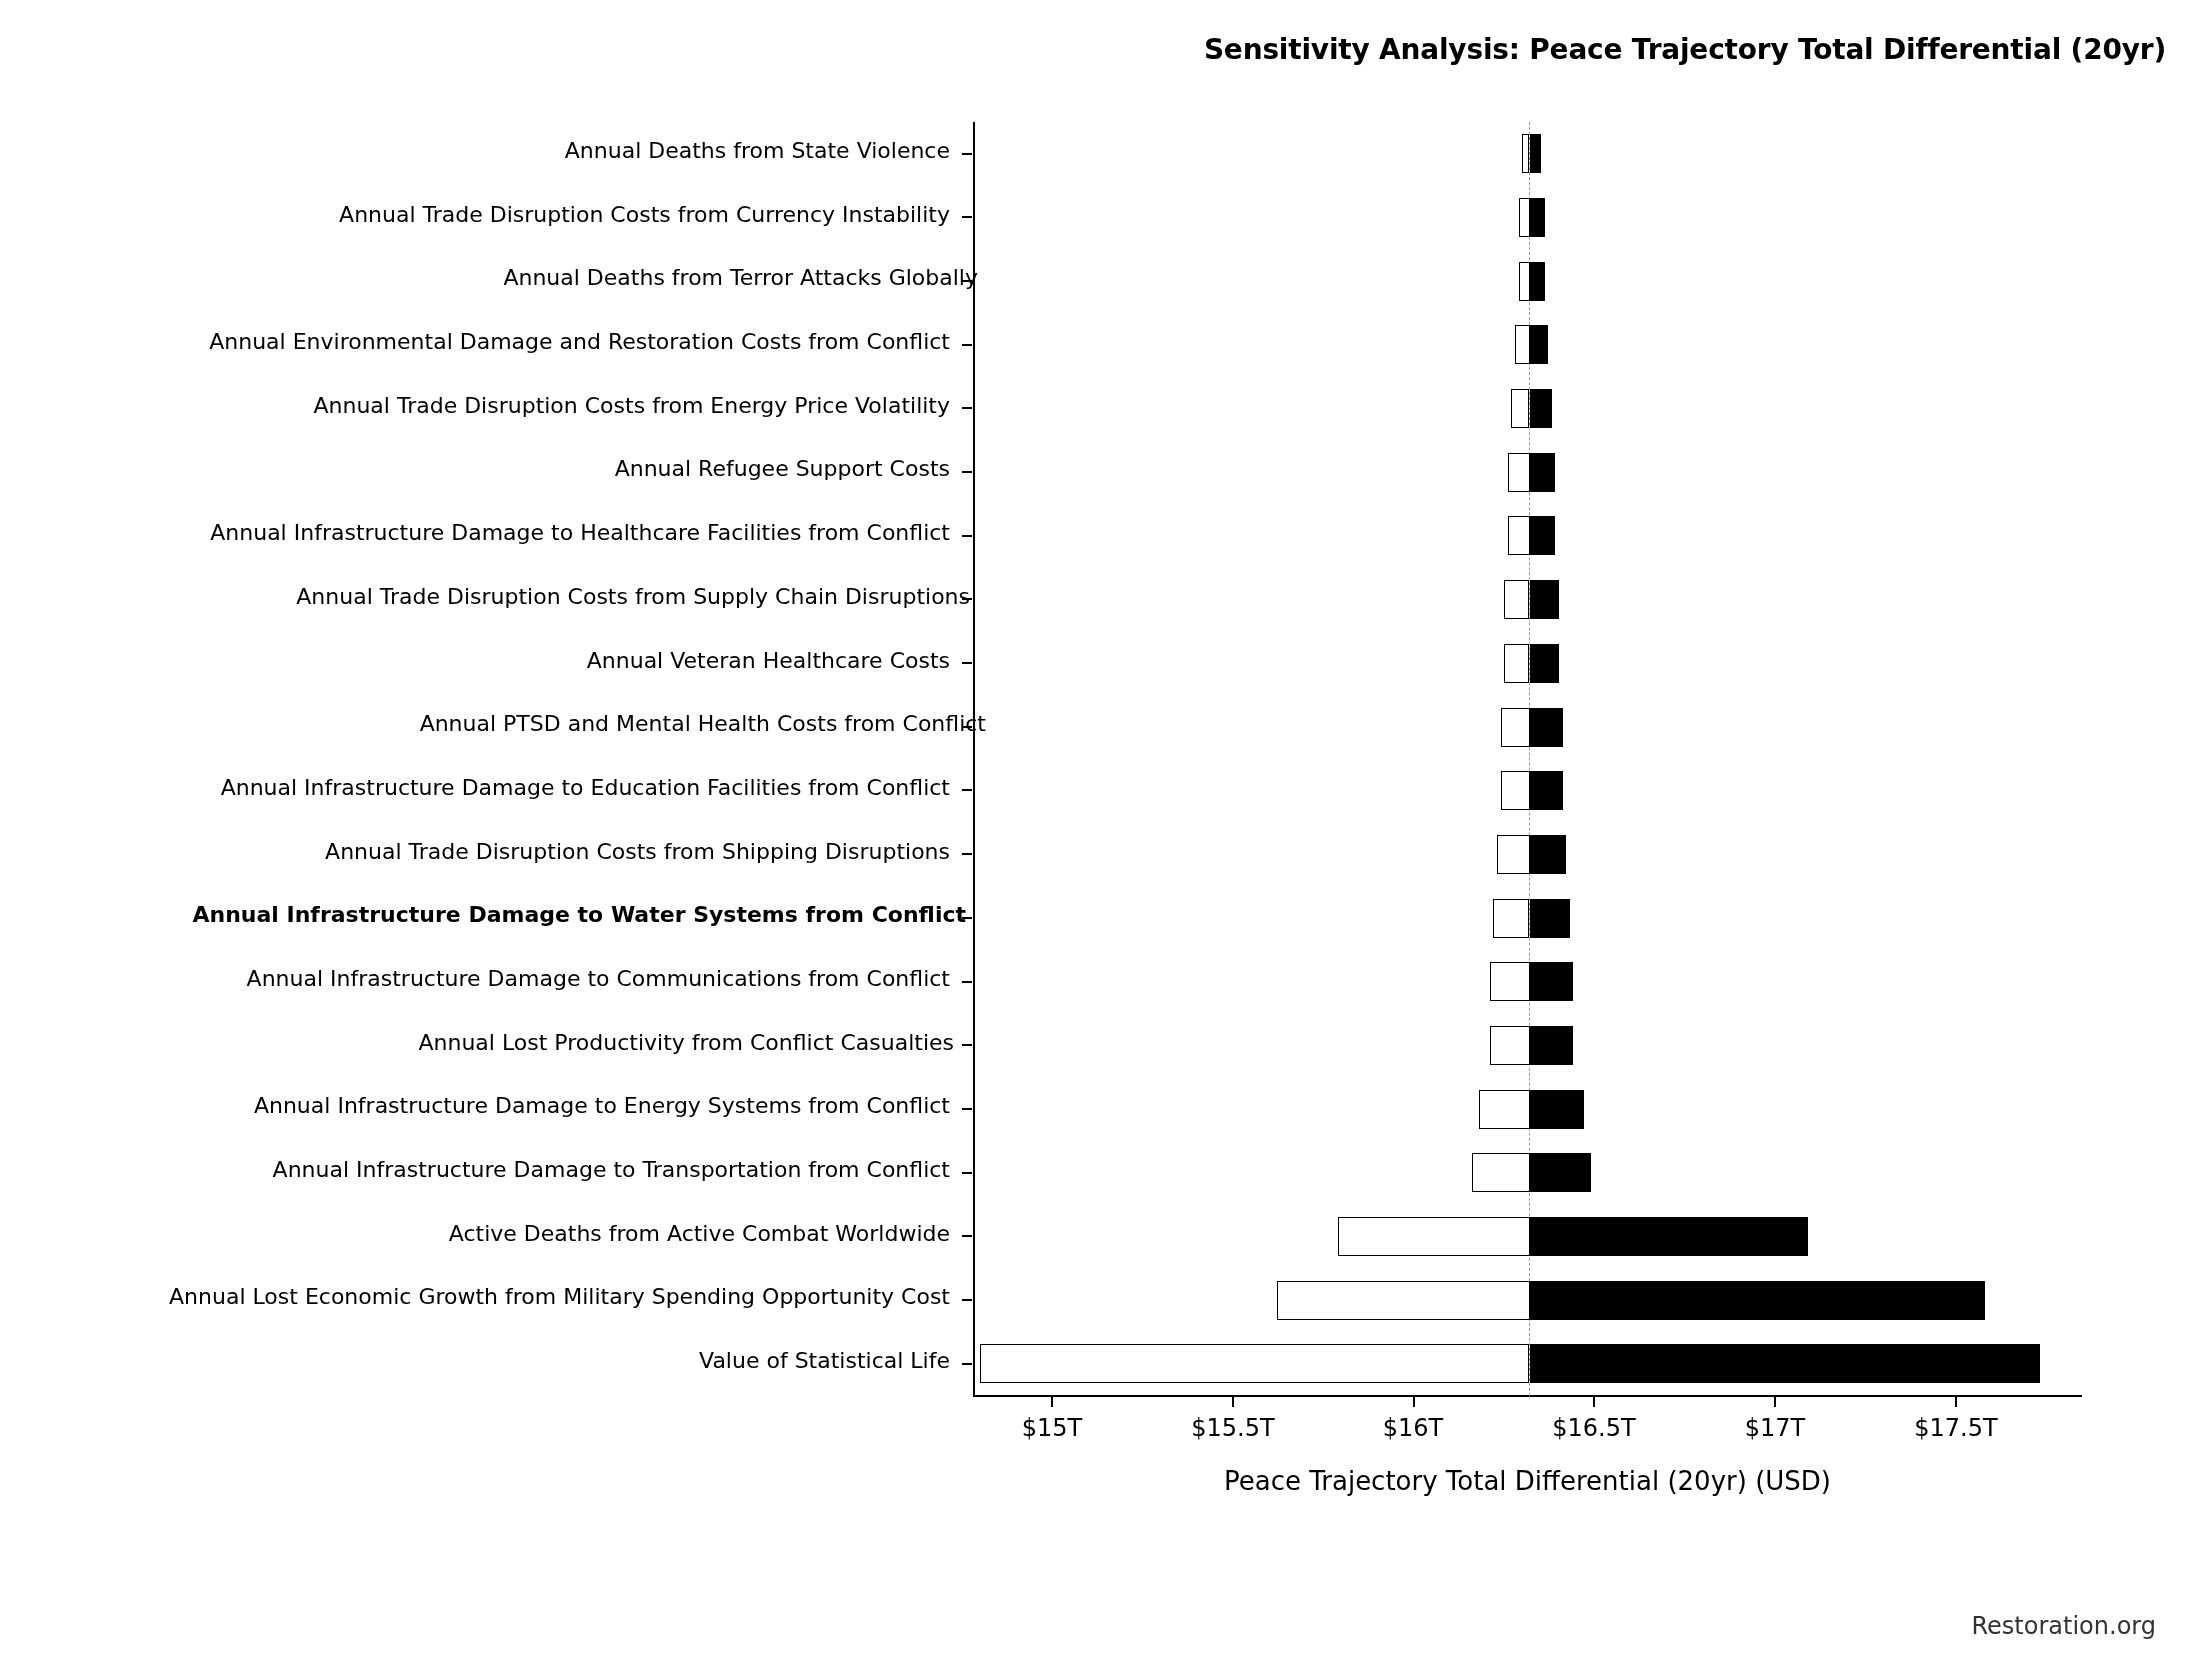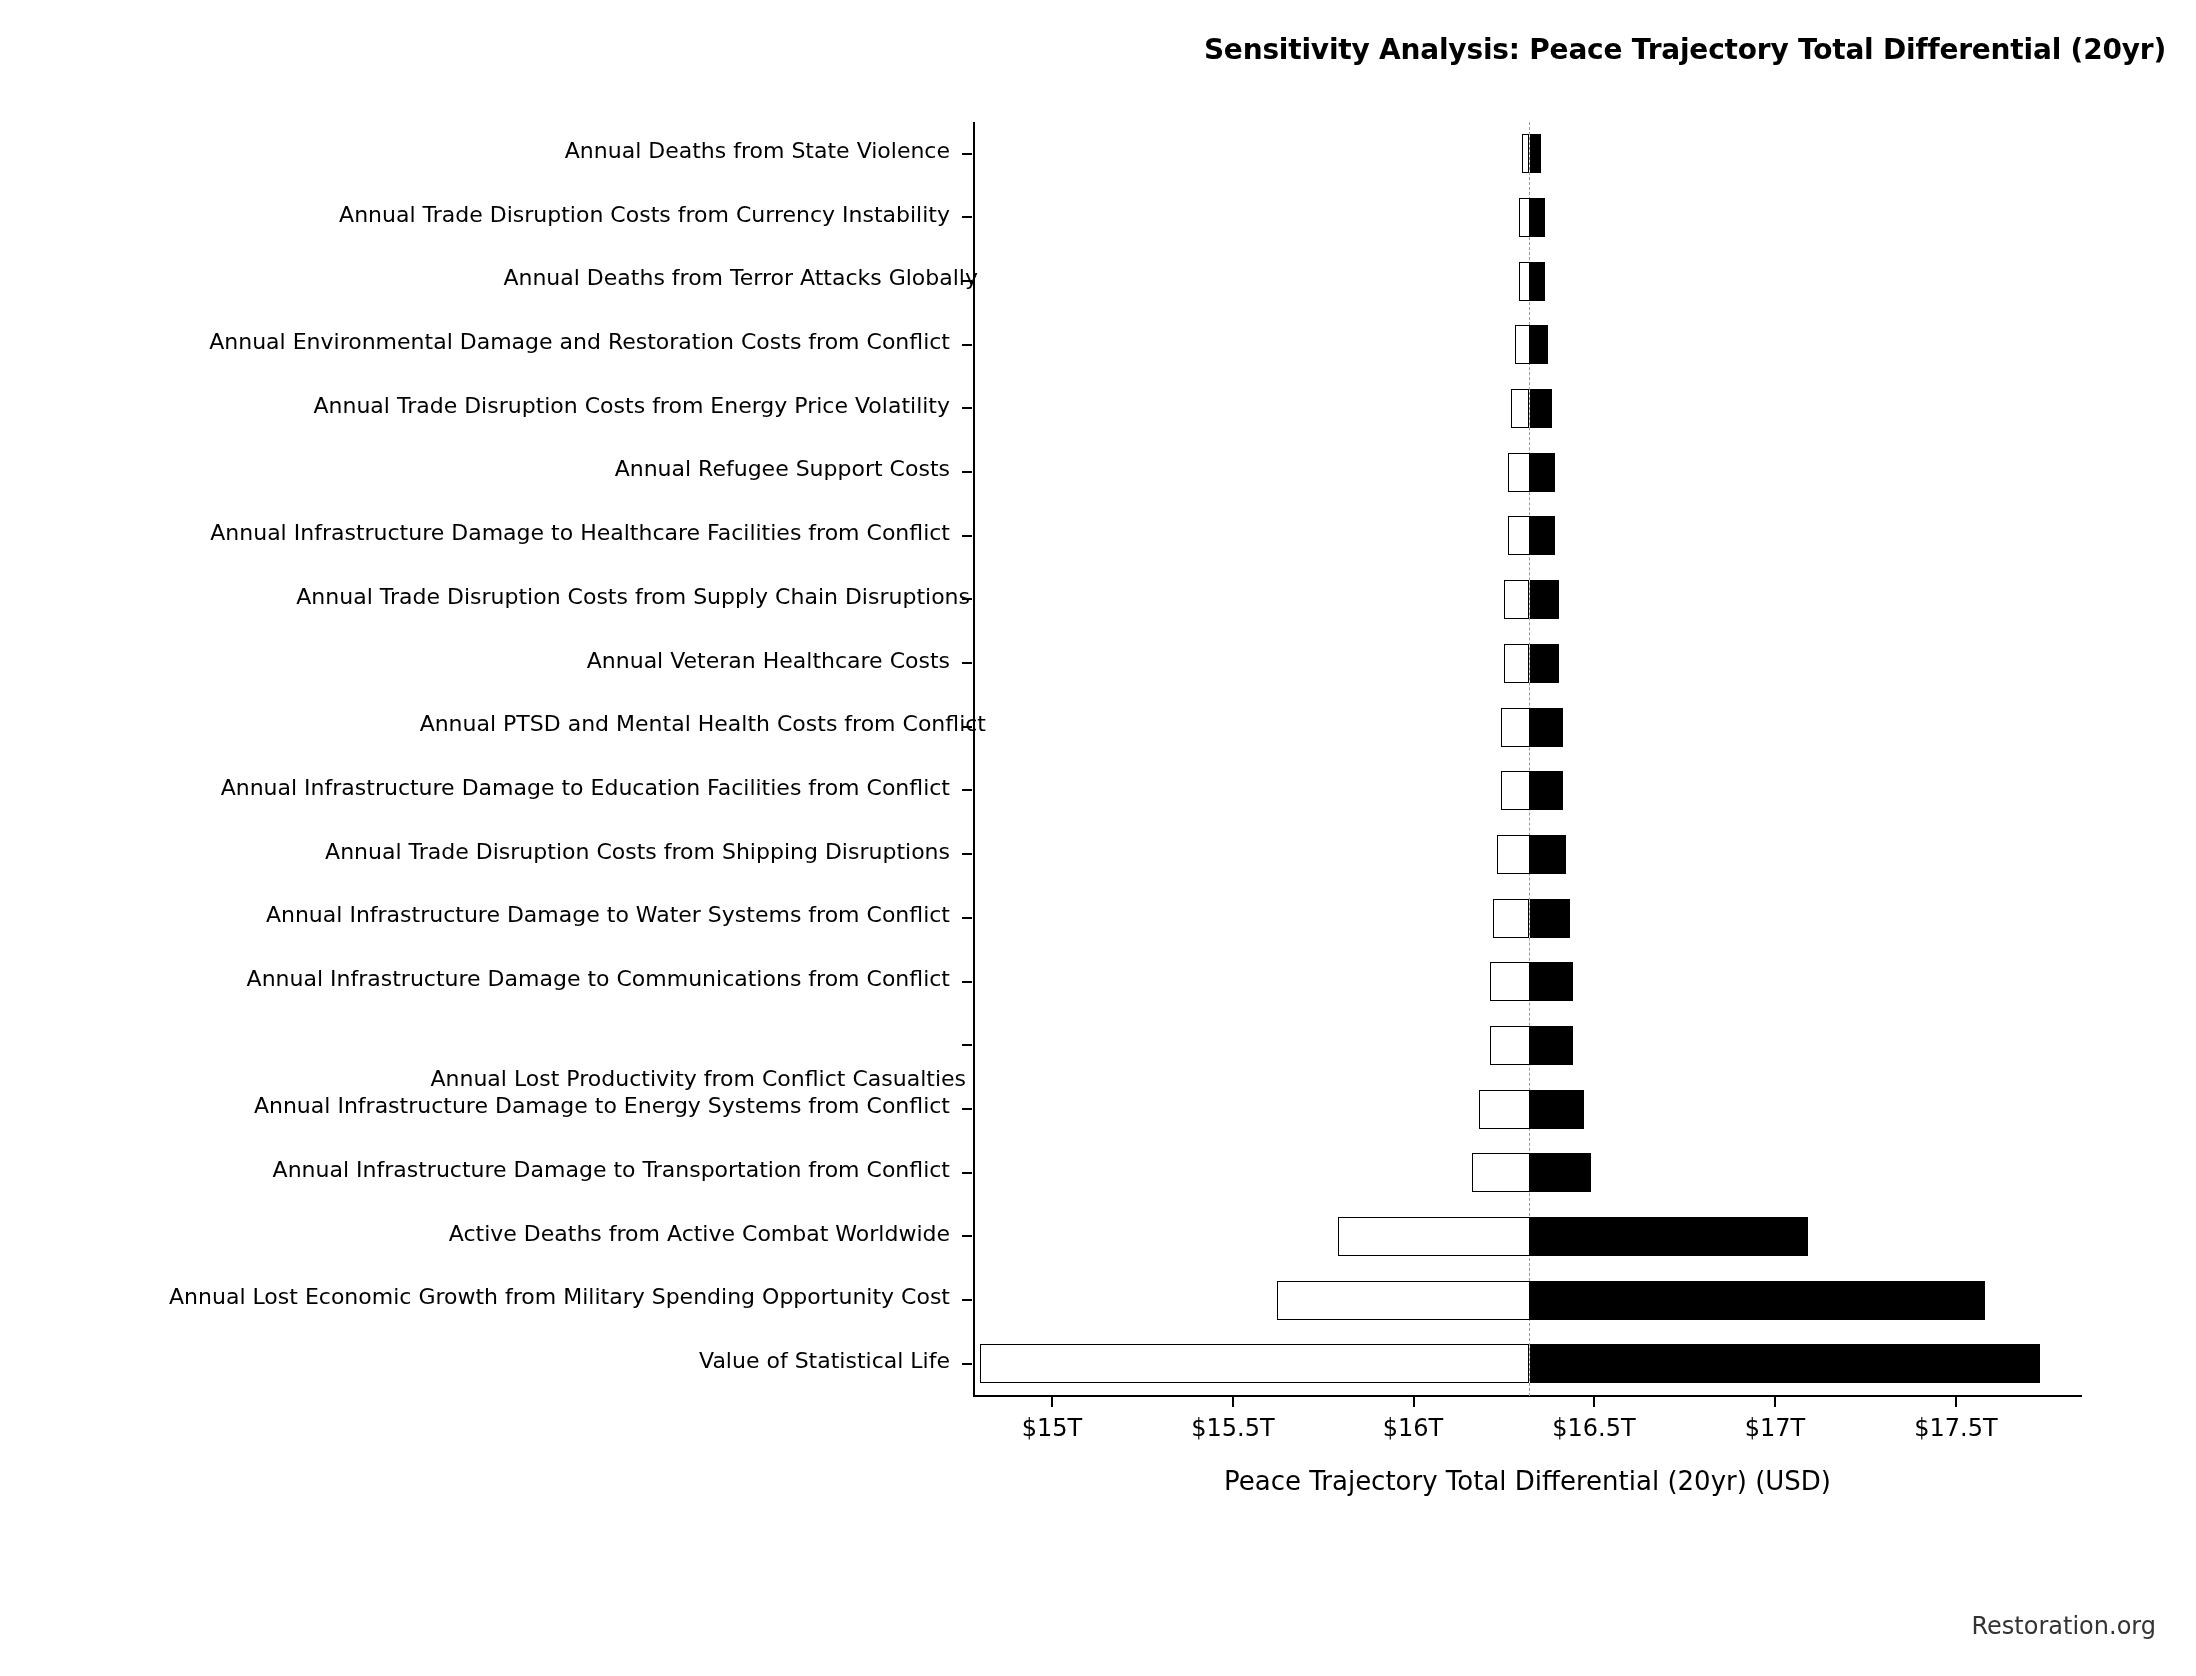--- a/index.html
+++ b/index.html
@@ -243,25 +243,25 @@
     <div class="y-label" style="left: 0px; width: 950px; top: 584px; padding-left: 20px;">Annual Trade Disruption Costs from Supply Chain Disruptions</div>
     <div class="y-tick" style="top: 662px; left: 962px; position: absolute;"></div>
     <div class="y-label" style="left: 0px; width: 950px; top: 648px;">Annual Veteran Healthcare Costs</div>
     <div class="y-tick" style="top: 726px; left: 962px; position: absolute;"></div>
     <div class="y-label" style="left: 0px; width: 950px; top: 711px; margin-left: 36px;">Annual PTSD and Mental Health Costs from Conflict</div>
     <div class="y-tick" style="top: 789px; left: 962px; position: absolute;"></div>
     <div class="y-label" style="left: 0px; width: 950px; top: 775px;">Annual Infrastructure Damage to Education Facilities from Conflict</div>
     <div class="y-tick" style="top: 853px; left: 962px; position: absolute;"></div>
     <div class="y-label" style="left: 0px; width: 950px; top: 839px;">Annual Trade Disruption Costs from Shipping Disruptions</div>
     <div class="y-tick" style="top: 917px; left: 962px; position: absolute;"></div>
-    <div class="y-label" style="left: 0px; width: 950px; top: 902px;">Annual Infrastructure Damage to Water Systems from Conflict</div>
+    <div class="y-label" style="left: 16px; width: 950px; top: 902px; font-weight: bold;">Annual Infrastructure Damage to Water Systems from Conflict</div>
     <div class="y-tick" style="top: 981px; left: 962px; position: absolute;"></div>
     <div class="y-label" style="left: 0px; width: 950px; top: 966px;">Annual Infrastructure Damage to Communications from Conflict</div>
     <div class="y-tick" style="top: 1044px; left: 962px; position: absolute;"></div>
-    <div class="y-label" style="left: 16px; width: 950px; top: 1030px; margin-top: 36px;">Annual Lost Productivity from Conflict Casualties</div>
+    <div class="y-label" style="left: 4px; width: 950px; top: 1030px;">Annual Lost Productivity from Conflict Casualties</div>
     <div class="y-tick" style="top: 1108px; left: 962px; position: absolute;"></div>
     <div class="y-label" style="left: 0px; width: 950px; top: 1093px;">Annual Infrastructure Damage to Energy Systems from Conflict</div>
     <div class="y-tick" style="top: 1172px; left: 962px; position: absolute;"></div>
     <div class="y-label" style="left: 0px; width: 950px; top: 1157px;">Annual Infrastructure Damage to Transportation from Conflict</div>
     <div class="y-tick" style="top: 1235px; left: 962px; position: absolute;"></div>
     <div class="y-label" style="left: 0px; width: 950px; top: 1221px;">Active Deaths from Active Combat Worldwide</div>
     <div class="y-tick" style="top: 1299px; left: 962px; position: absolute;"></div>
     <div class="y-label" style="left: 0px; width: 950px; top: 1284px;">Annual Lost Economic Growth from Military Spending Opportunity Cost</div>
     <div class="y-tick" style="top: 1363px; left: 962px; position: absolute;"></div>
     <div class="y-label" style="left: 0px; width: 950px; top: 1348px;">Value of Statistical Life</div>

